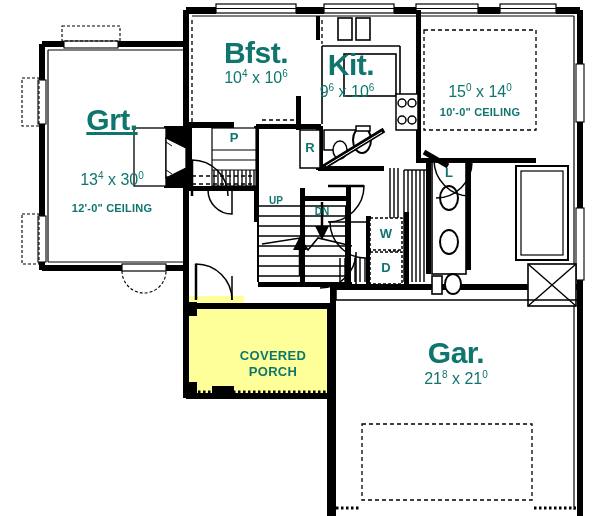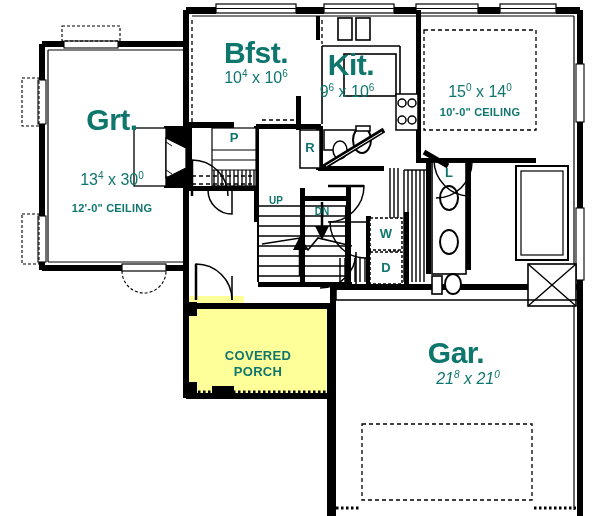--- a/index.html
+++ b/index.html
@@ -28,21 +28,21 @@
     color:#0f766e;
     font-family:"Liberation Sans", sans-serif;
     line-height:1;
     pointer-events:none;
   }
   .room-name{
     font-weight:bold;
     font-size:30px;
     letter-spacing:-0.5px;
   }
-  .room-name.two-line{ line-height:0.95; }
+  .room-name.two-line{ line-height:0.95;text-decoration:underline; }
   .room-dims{
     font-size:16px;
     font-weight:normal;
   }
   .room-dims sup{
     font-size:10px;
     vertical-align:super;
     line-height:0;
   }
   .ceiling{
@@ -460,27 +460,27 @@
   </div>
 
   <div class="lbl room-dims center" style="left:480px; top:84px;">
     <span>15</span><sup>0</sup>
     <span>x</span>
     <span>14</span><sup>0</sup>
   </div>
   <div class="lbl ceiling center" style="left:480px; top:107px;">10'-0" CEILING</div>
 
   <div class="lbl room-name center" style="left:456px; top:338px;">Gar.</div>
-  <div class="lbl room-dims center" style="left:468px; top:371px;font-style:italic;">
+  <div class="lbl room-dims center" style="left:456px; top:371px;">
     <span>21</span><sup>8</sup>
     <span>x</span>
     <span>21</span><sup>0</sup>
   </div>
 
-  <div class="lbl porch-text center" style="left:258px; top:348px;">
+  <div class="lbl porch-text center" style="left:273px; top:348px;">
     <div>COVERED</div>
     <div>PORCH</div>
   </div>
 
   <div class="lbl stair-dir center" style="left:276px; top:196px;">UP</div>
   <div class="lbl stair-dir center" style="left:322px; top:196px;margin-top:11px;">DN</div>
 
   <div class="lbl appl center" style="left:234px; top:131px;">P</div>
   <div class="lbl appl center" style="left:310px; top:141px;">R</div>
   <div class="lbl appl center" style="left:386px; top:227px;">W</div>

